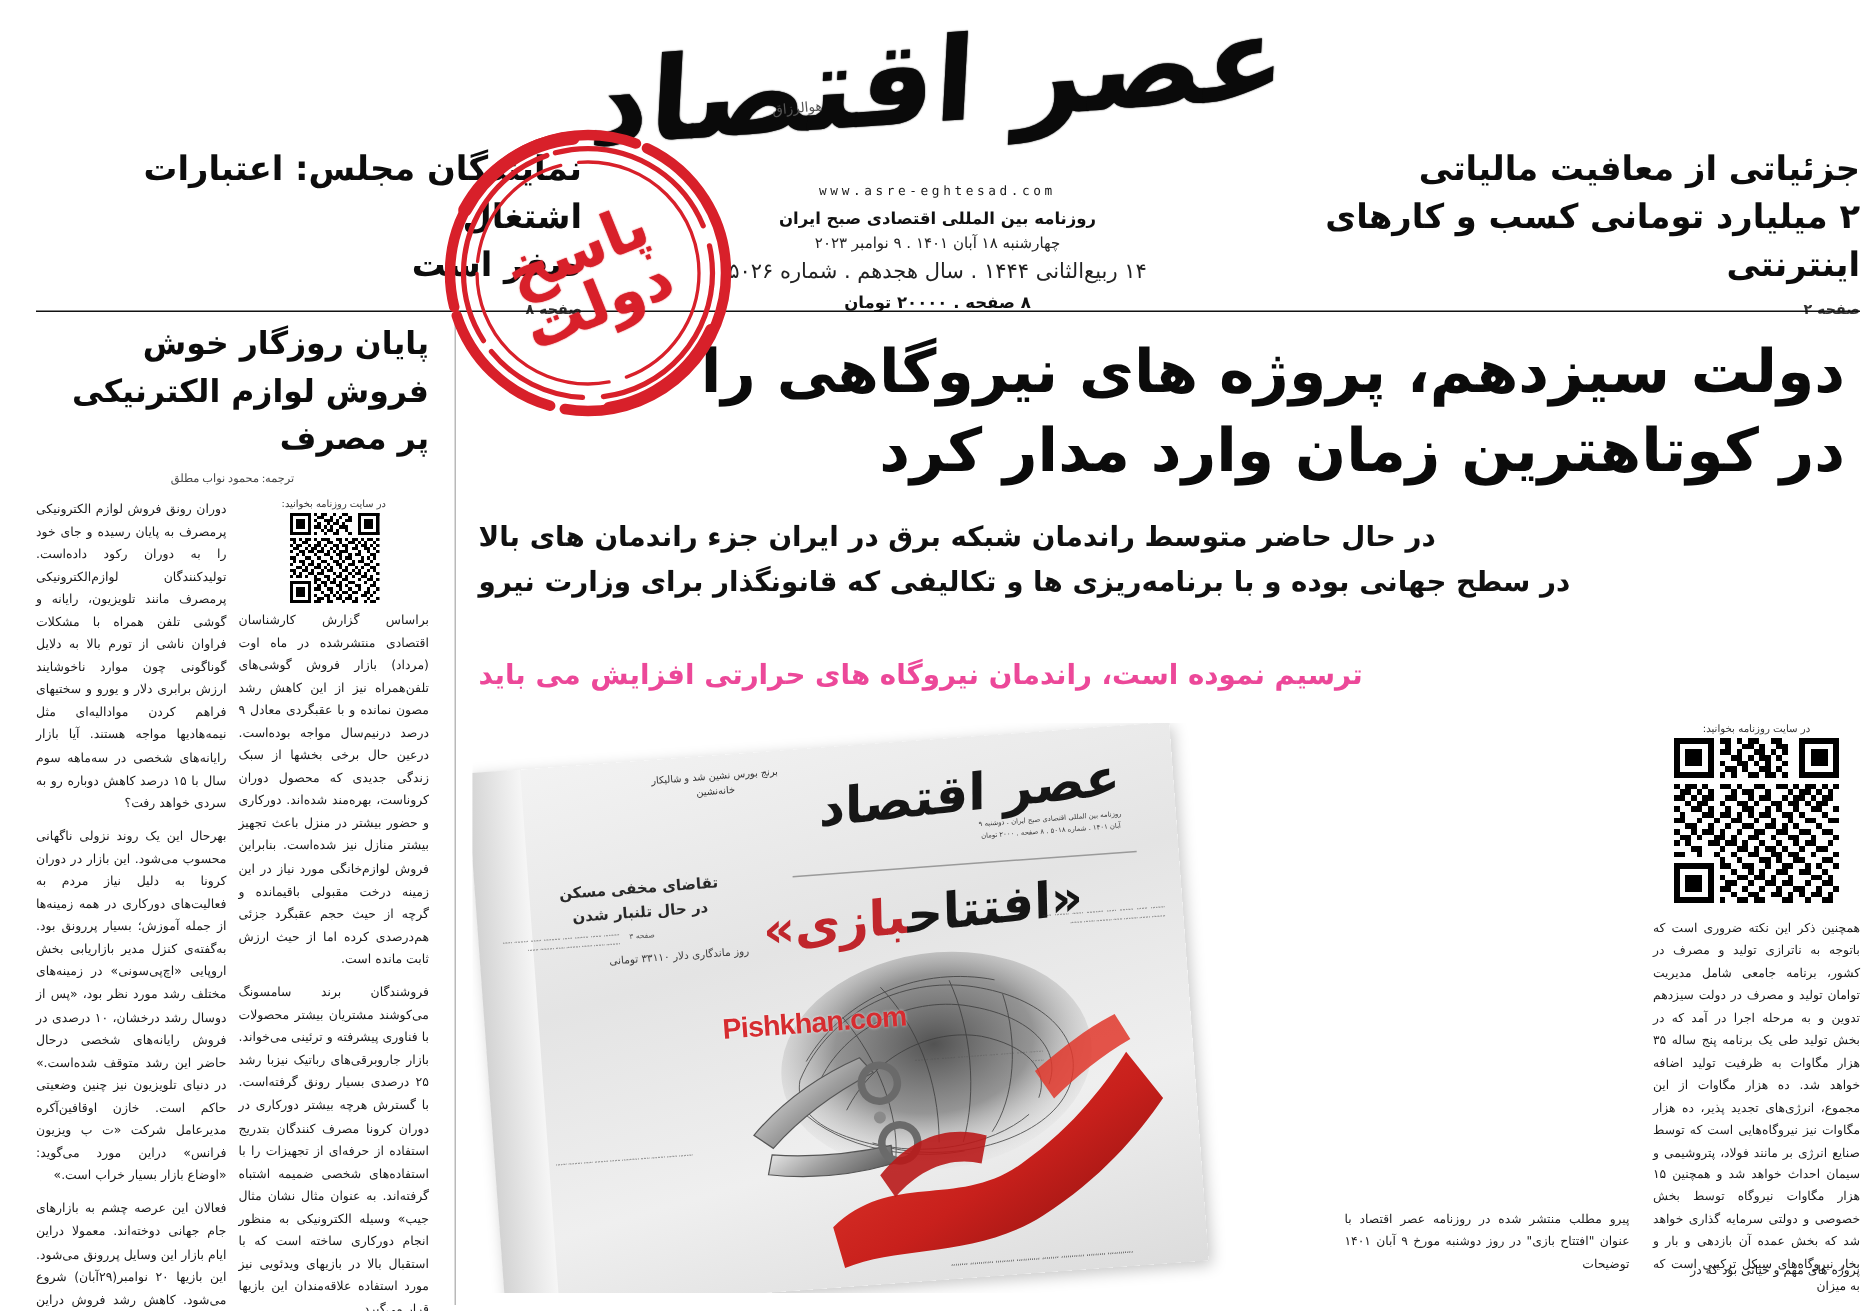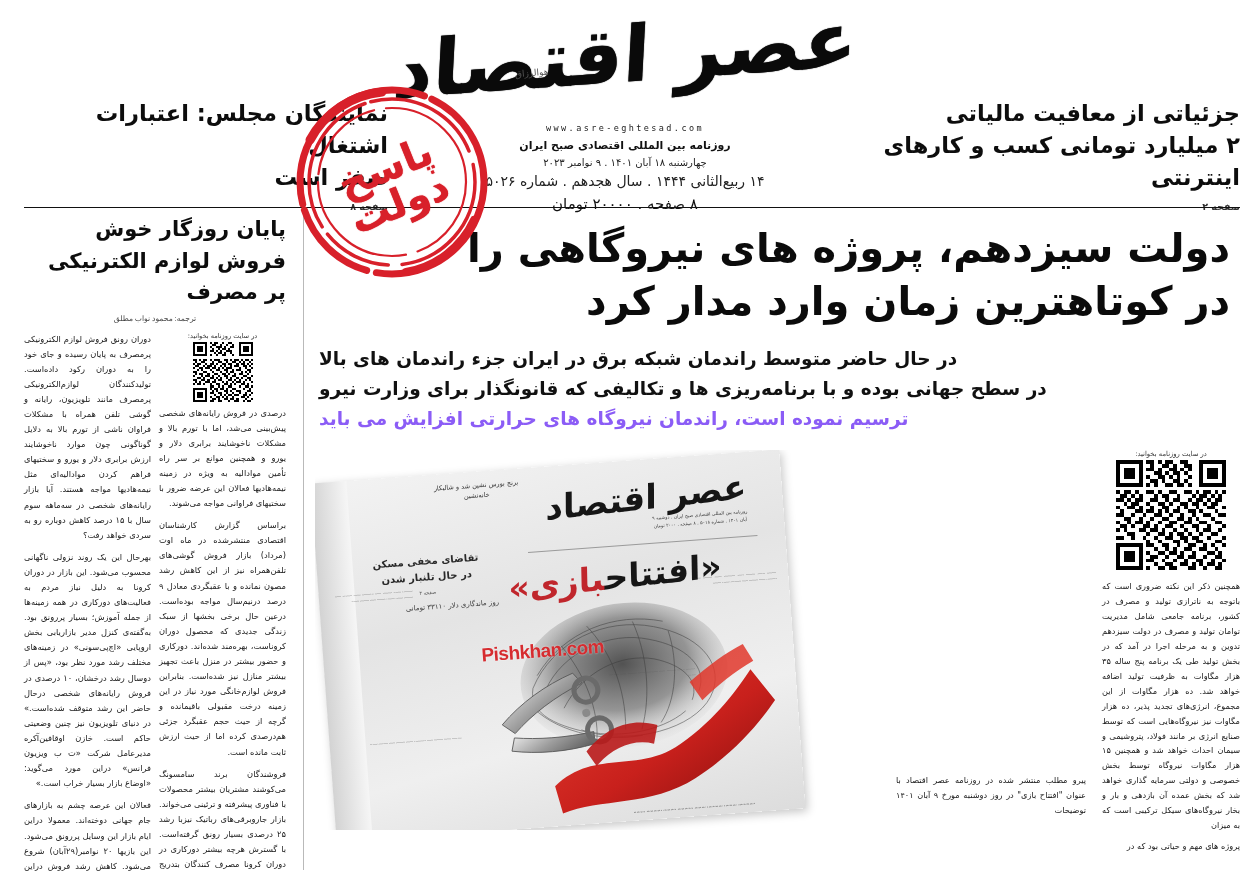--- a/index.html
+++ b/index.html
@@ -37,21 +37,21 @@
     position:absolute; top:122px; left:50%; transform:translateX(-50%);
     text-align:center; line-height:1.55; width:330px;
   }
   .mi-url {
     font-size:8.5px; letter-spacing:2.4px; color:#1a1a1a;
     direction:ltr; font-family:"DejaVu Sans Mono","Liberation Mono",monospace;
   }
   .mi-sub { font-size:11px; font-weight:bold; color:#111; margin-top:2px; }
   .mi-date { font-size:10px; color:#222; margin-top:1px; }
   .mi-date2 { font-size:14px; color:#222; }
-  .mi-price { font-size:15px; font-weight:normal; color:#111; margin-top:1px; }
+  .mi-price { font-size:11px; font-weight:bold; color:#111; margin-top:1px; }
 
   
   .stamp {
     position:absolute; left:286px; top:82px;
     width:212px; height:205px; z-index:40;
     pointer-events:none;
   }
   .stamp svg { width:100%; height:100%; }
   .stamp-text {
     position:absolute; inset:0;
@@ -112,21 +112,21 @@
   .main-hl { text-align:right; padding:8px 10px 0 2px; }
   .main-hl .ln {
     font-size:40px; font-weight:bold; line-height:1.33;
     color:#0b0b0b; letter-spacing:-1.2px; white-space:nowrap;
   }
   .main-deck { text-align:left; padding:16px 10px 0 4px; }
   .main-deck .ln {
     font-size:18.5px; font-weight:bold; line-height:1.62;
     color:#111; letter-spacing:-0.3px; white-space:nowrap;
   }
-  .main-deck .ln.accent { color:#8b5cf6; }
+  .main-deck .ln.accent { color:#ec4899;margin-top:32px; }
 
   .main-lower { display:flex; flex-direction:row-reverse; margin-top:16px; }
   .photo-zone { flex:1; min-width:0; position:relative; padding-right:8px;}
   .left-col { width:140px; flex:none; padding-left:2px; }
 
   
   .photo {
     position:relative; width:100%; height:380px; overflow:hidden;
     background:#ffffff;
   }
@@ -505,21 +505,20 @@
                     <rect x="28" y="27" width="1" height="1"></rect>
                   <rect x="8" y="28" width="2" height="1"></rect>
                     <rect x="12" y="28" width="2" height="1"></rect>
                     <rect x="17" y="28" width="1" height="1"></rect>
                     <rect x="20" y="28" width="2" height="1"></rect>
                   <rect x="24" y="28" width="1" height="1"></rect>
                     <rect x="26" y="28" width="2" height="1"></rect>
                 </g>
               </svg>
             </div>
-            <p class="para">درصدی در فروش رایانه‌های شخصی پیش‌بینی می‌شد، اما با تورم بالا و مشکلات ناخوشایند برابری دلار و یورو و همچنین موانع بر سر راه تأمین موادالیه به ویژه در زمینه نیمه‌هادیها فعالان این عرضه ضرور با سختیهای فراوانی مواجه می‌شوند.</p>
             <p class="para">براساس گزارش کارشناسان اقتصادی منتشرشده در ماه اوت (مرداد) بازار فروش گوشی‌های تلفن‌همراه نیز از این کاهش رشد مصون نمانده و با عقبگردی معادل ۹ درصد درنیم‌سال مواجه بوده‌است. درعین حال برخی بخشها از سبک زندگی جدیدی که محصول دوران کروناست، بهره‌مند شده‌اند. دورکاری و حضور بیشتر در منزل باعث تجهیز بیشتر منازل نیز شده‌است. بنابراین فروش لوازم‌خانگی مورد نیاز در این زمینه درخت مقبولی باقیمانده و گرچه از حیث حجم عقبگرد جزئی هم‌درصدی کرده اما از حیث ارزش ثابت مانده است.</p>
             <p class="para">فروشندگان برند سامسونگ می‌کوشند مشتریان بیشتر محصولات با فناوری پیشرفته و ترئینی می‌خواند. بازار جاروبرقی‌های رباتیک نیزبا رشد ۲۵ درصدی بسیار رونق گرفته‌است. با گسترش هرچه بیشتر دورکاری در دوران کرونا مصرف کنندگان بتدریج استفاده از حرفه‌ای از تجهیزات را با استفاده‌های شخصی ضمیمه اشتباه گرفته‌اند. به عنوان مثال نشان مثال جیب» وسیله الکترونیکی به منظور انجام دورکاری ساخته است که با استقبال بالا در بازیهای ویدئویی نیز مورد استفاده علاقه‌مندان این بازیها قرار می‌گیرد.</p>
 
           </div>
         </div>
       </div>
 
     </div>
 
     <div class="vdiv"></div>

